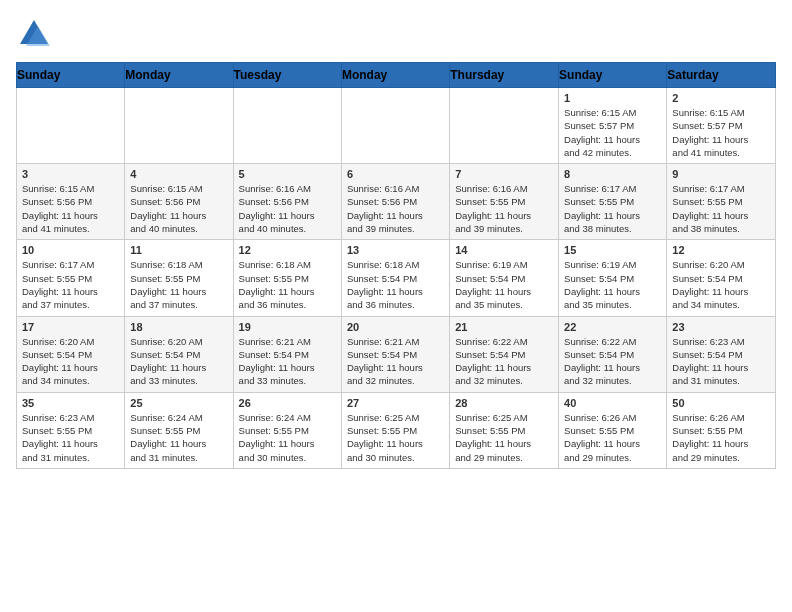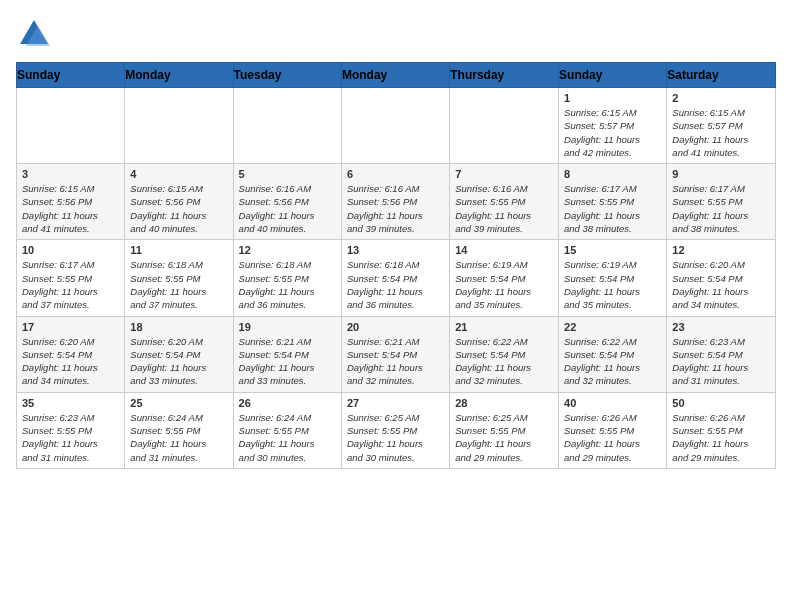--- a/index.html
+++ b/index.html
@@ -85,21 +85,20 @@
     .day-num {
       font-size: 11px;
       font-weight: bold;
       display: block;
       margin-bottom: 2px;
     }
     .day-info {
       font-size: 9.5px;
       line-height: 1.4;
       color: #333;
-      font-style: italic;
     }
     .empty-cell {
       background: #fff !important;
     }
   </style>
 </head>
 <body>
 
 <div class="header">
   <div class="logo">

